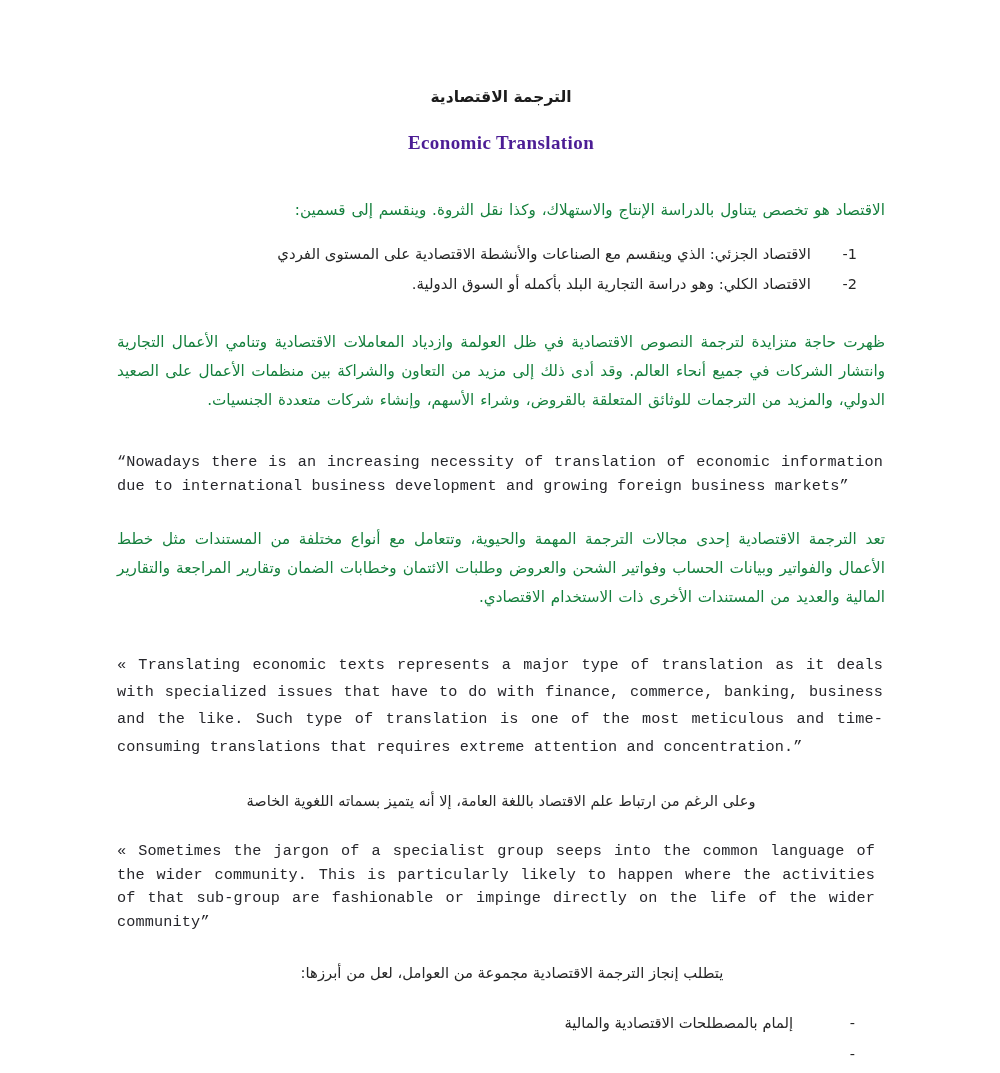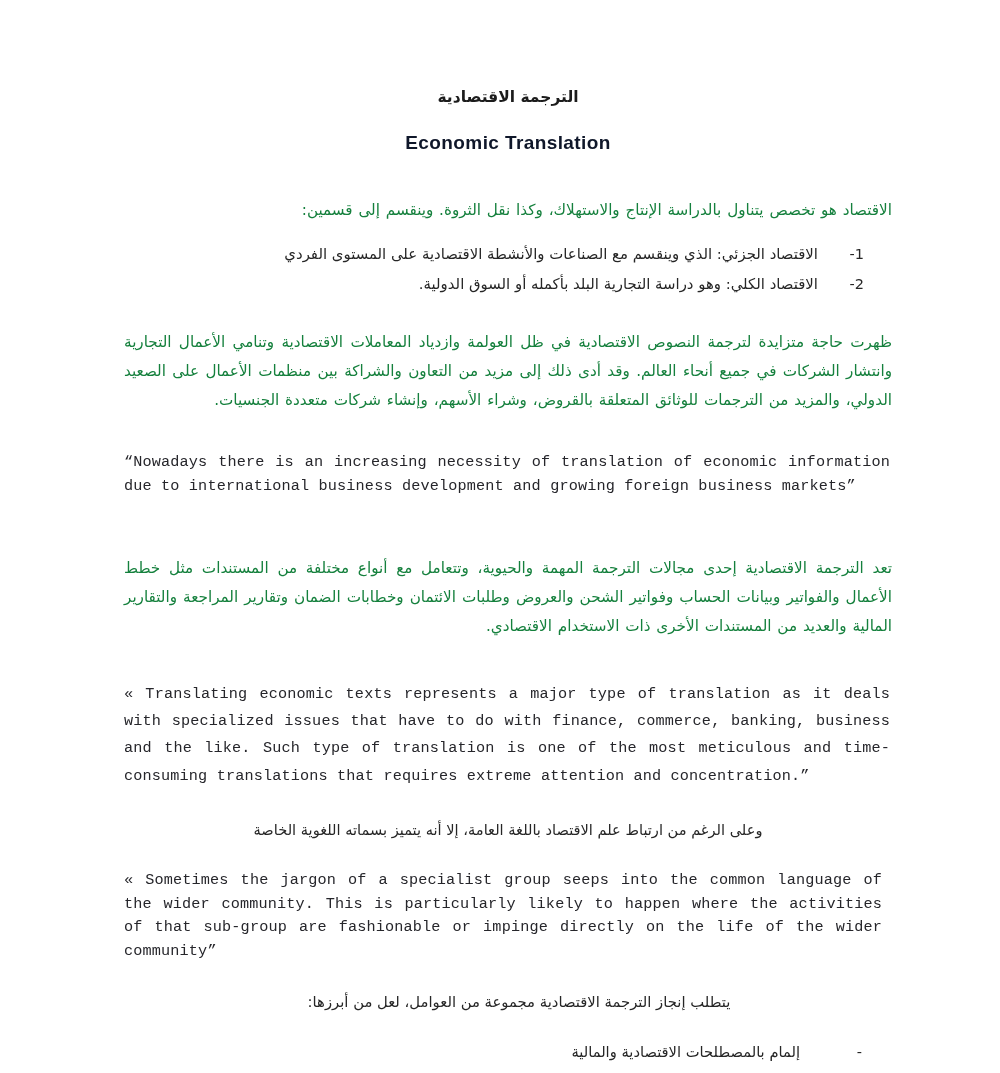--- a/index.html
+++ b/index.html
@@ -13,21 +13,21 @@
     height: 1073px;
     position: relative;
     overflow: hidden;
     font-family: "Liberation Serif", "DejaVu Serif", serif;
     color: #1a1a1a;
     -webkit-font-smoothing: antialiased;
   }
 
   .page {
     position: absolute;
-    left: 12px; top: 0;
+    left: 5px; top: 0;
     width: 824px;
     height: 1073px;
     background: #fff;
   }
 
   .content {
     position: absolute;
     left: 112px;
     top: 0;
     width: 768px;
@@ -40,24 +40,24 @@
     direction: rtl;
     font-family: "DejaVu Sans", "Liberation Sans", sans-serif;
     font-weight: 700;
     font-size: 15.5px;
     color: #1c1c1c;
     letter-spacing: 0.2px;
   }
   .title-en {
     margin-top: 26px;
     text-align: center;
-    font-family: Liberation Sans, sans-serif;
+    font-family: Liberation Serif, serif;
     font-weight: 700;
     font-size: 19px;
-    color: #0f172a;
+    color: #4c1d95;
     letter-spacing: 0.4px;
   }
 
   
   .ar {
     direction: rtl;
     text-align: justify;
     text-align-last: right;
     font-family: "DejaVu Sans", "Liberation Sans", sans-serif;
     font-size: 15.2px;
@@ -66,21 +66,21 @@
     word-spacing: 1px;
   }
   .ar-intro {
     margin-top: 42px;
     text-align-last: right;
   }
   .ar-para {
     margin-top: 26px;
   }
   .ar-para-2 { margin-top: 28px; }
-  .ar-para-3 { margin-top: 55px; }
+  .ar-para-3 { margin-top: 26px; }
 
   .ar-center {
     direction: rtl;
     text-align: center;
     font-family: "DejaVu Sans", "Liberation Sans", sans-serif;
     font-size: 14.6px;
     line-height: 1.9;
     color: #262626;
     margin-top: 26px;
   }

